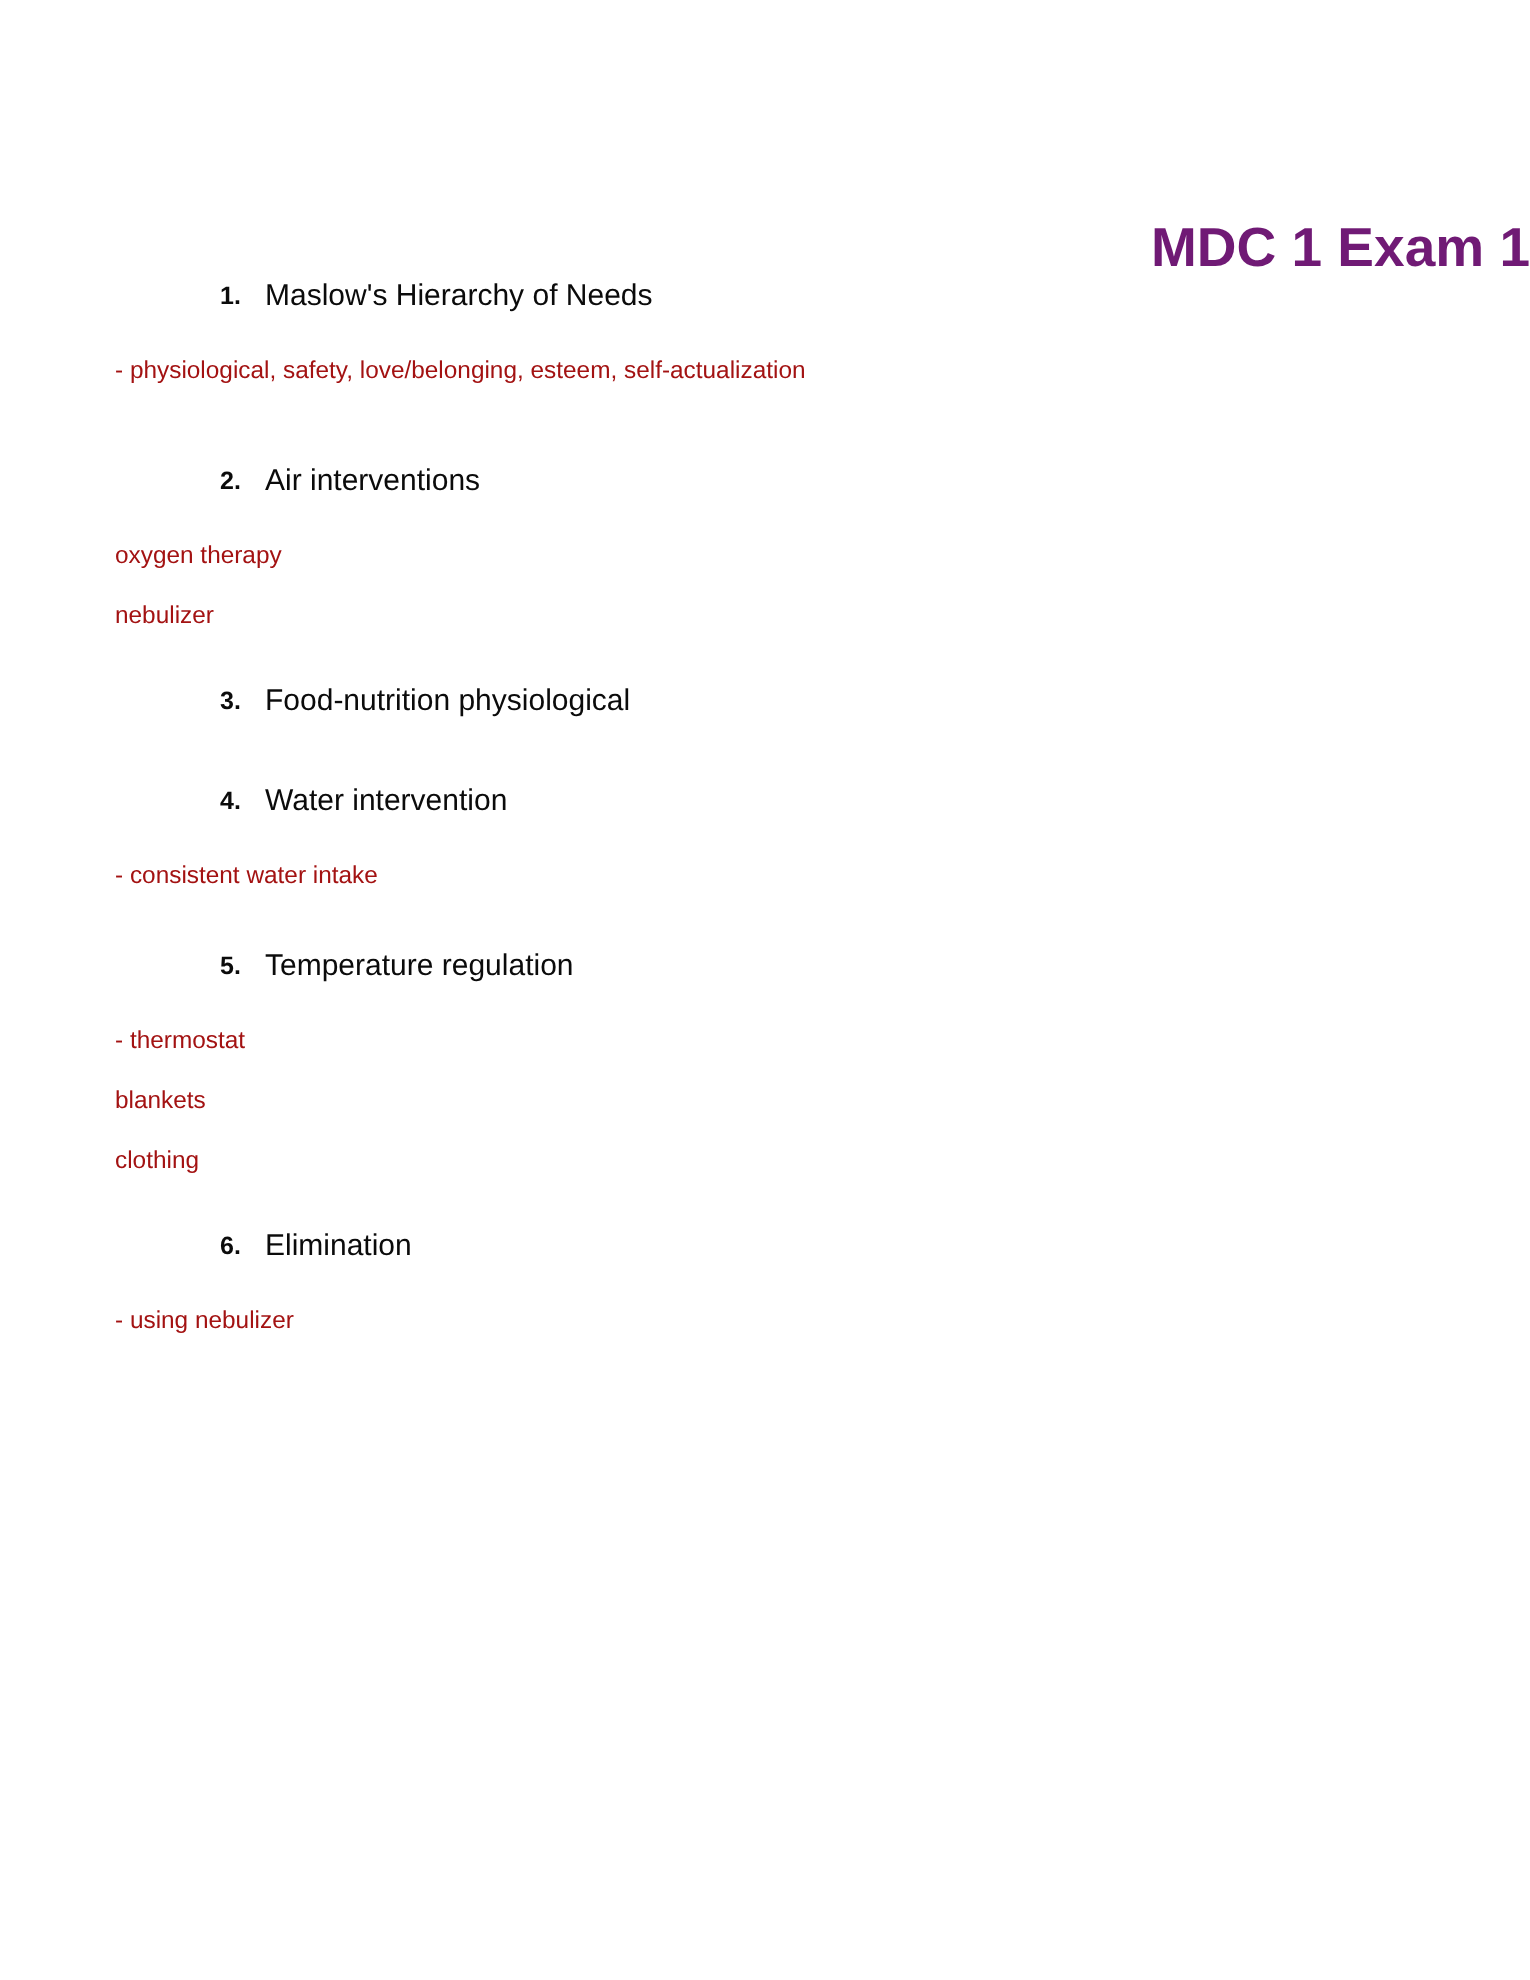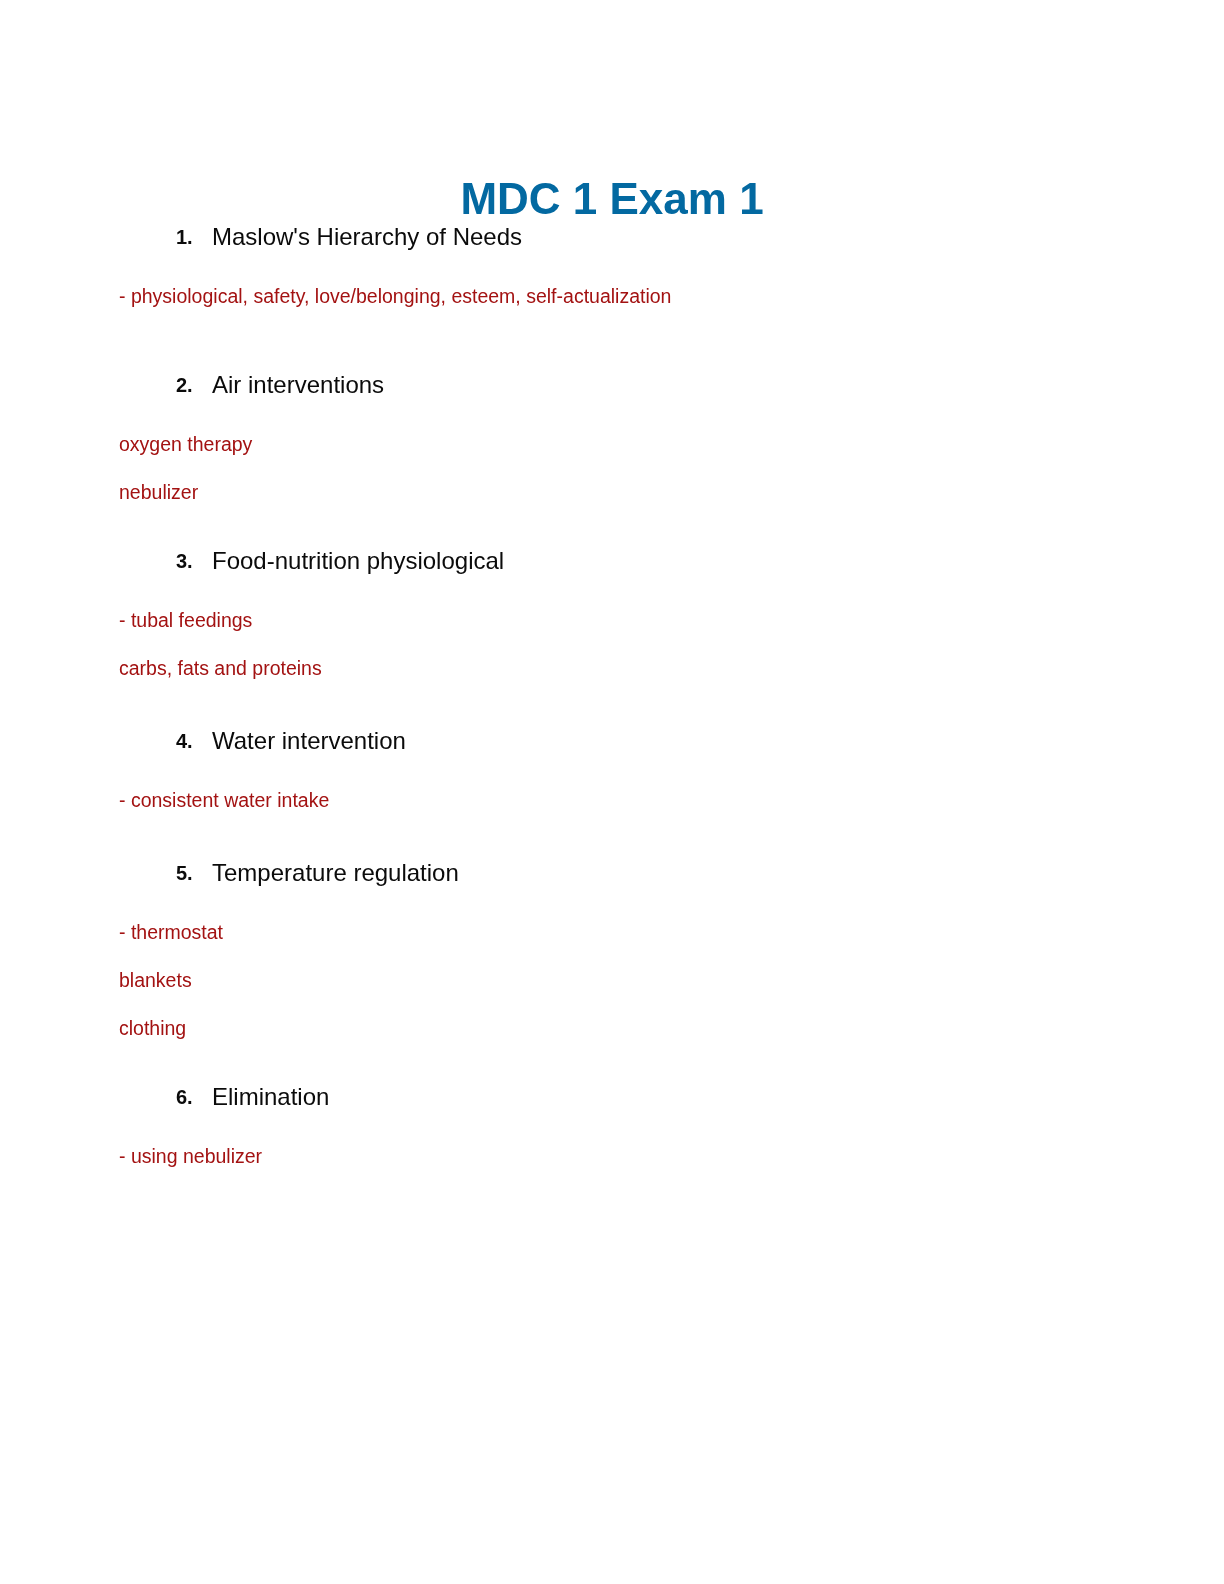--- a/index.html
+++ b/index.html
@@ -21,24 +21,24 @@
     background: #ffffff;
     box-sizing: border-box;
     overflow: hidden;
   }
 
   .doc-title {
     position: absolute;
     top: 146px;
     left: 0;
     width: 1224px;
-    text-align: center;
+    text-align: right;
     font-size: 44px;
     font-weight: bold;
-    color: #0369a1;
+    color: #701a75;
     letter-spacing: 0px;
     line-height: 1.1;
     white-space: nowrap;
   }
 
   .outline {
     position: absolute;
     top: 222px;
     left: 0;
     width: 1224px;
@@ -74,21 +74,21 @@
     display: inline-block;
     margin-left: 34px;
     font-size: 24px;
     font-weight: normal;
     color: #0b0b0b;
     line-height: 30px;
     white-space: nowrap;
   }
 
   .sublines {
-    padding-left: 119px;
+    padding-left: 92px;
     padding-top: 28px;
   }
 
   .subline {
     font-size: 19.5px;
     color: #a31212;
     line-height: 24px;
     margin-bottom: 24px;
     white-space: nowrap;
     font-weight: normal;
@@ -136,24 +136,20 @@
         <div class="subline">nebulizer</div>
       </div>
     </div>
     <div class="spacer item-gap-2"></div>
 
     <div class="item">
       <div class="item-head">
         <span class="item-number">3.</span>
         <span class="item-title">Food-nutrition physiological</span>
       </div>
-      <div class="sublines">
-        <div class="subline">- tubal feedings</div>
-        <div class="subline">carbs, fats and proteins</div>
-      </div>
     </div>
     <div class="spacer item-gap-3"></div>
 
     <div class="item">
       <div class="item-head">
         <span class="item-number">4.</span>
         <span class="item-title">Water intervention</span>
       </div>
       <div class="sublines">
         <div class="subline">- consistent water intake</div>

